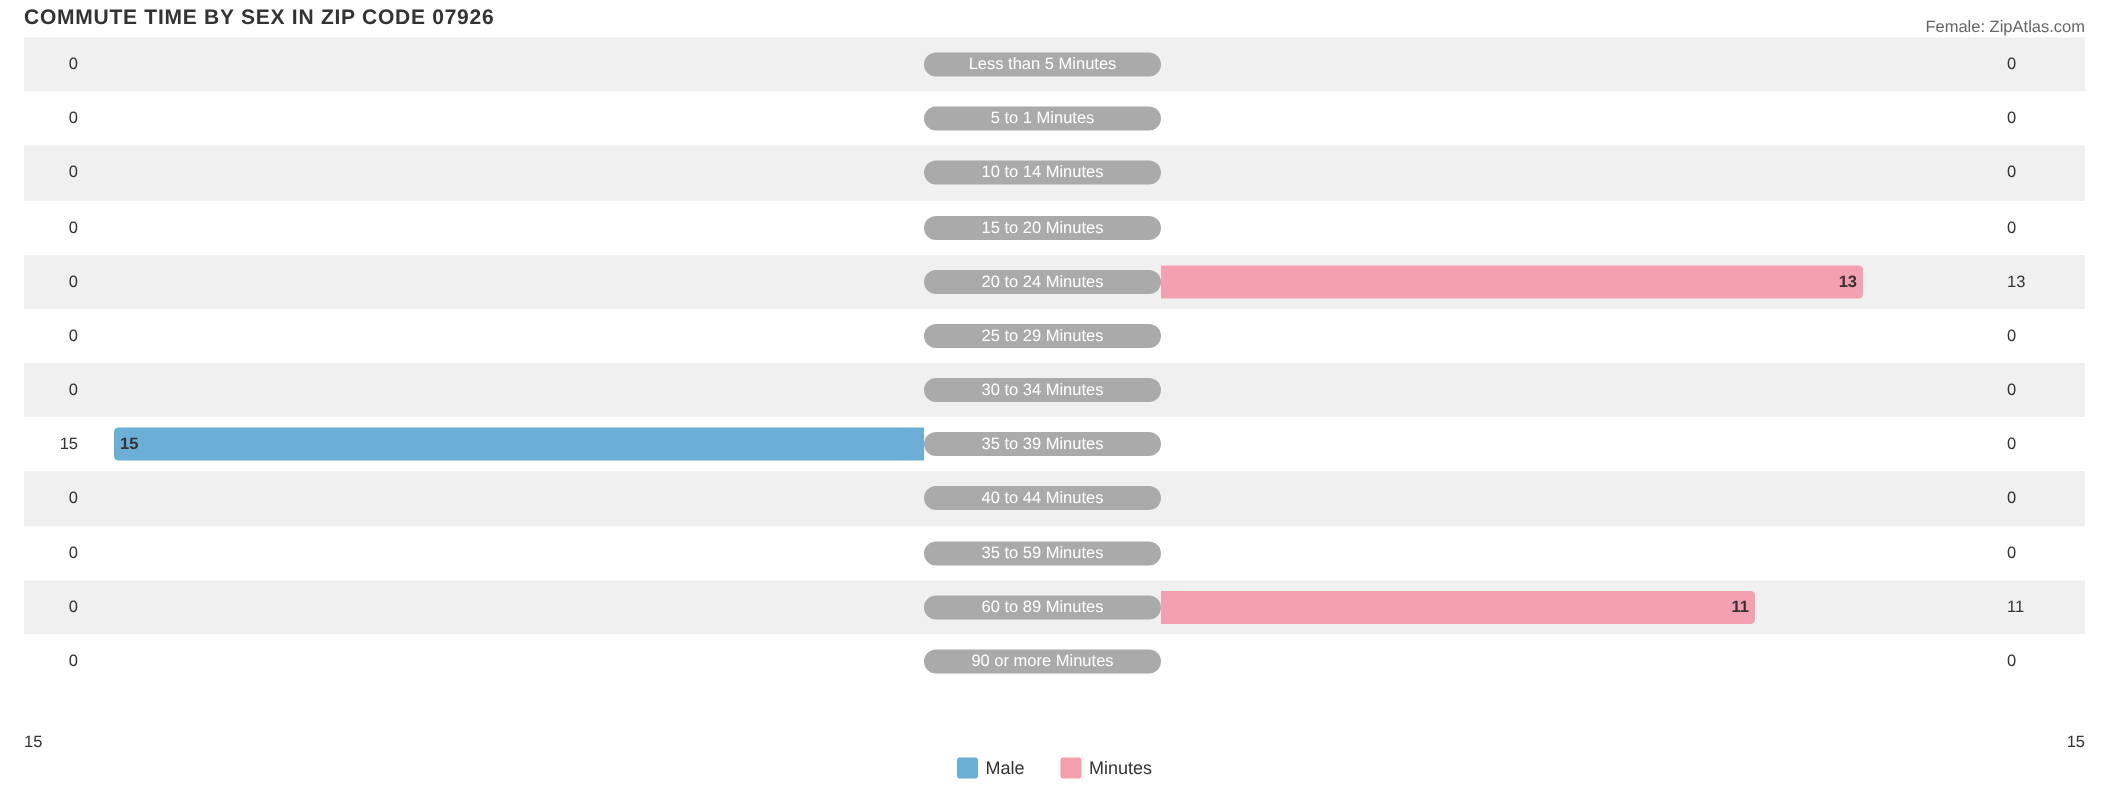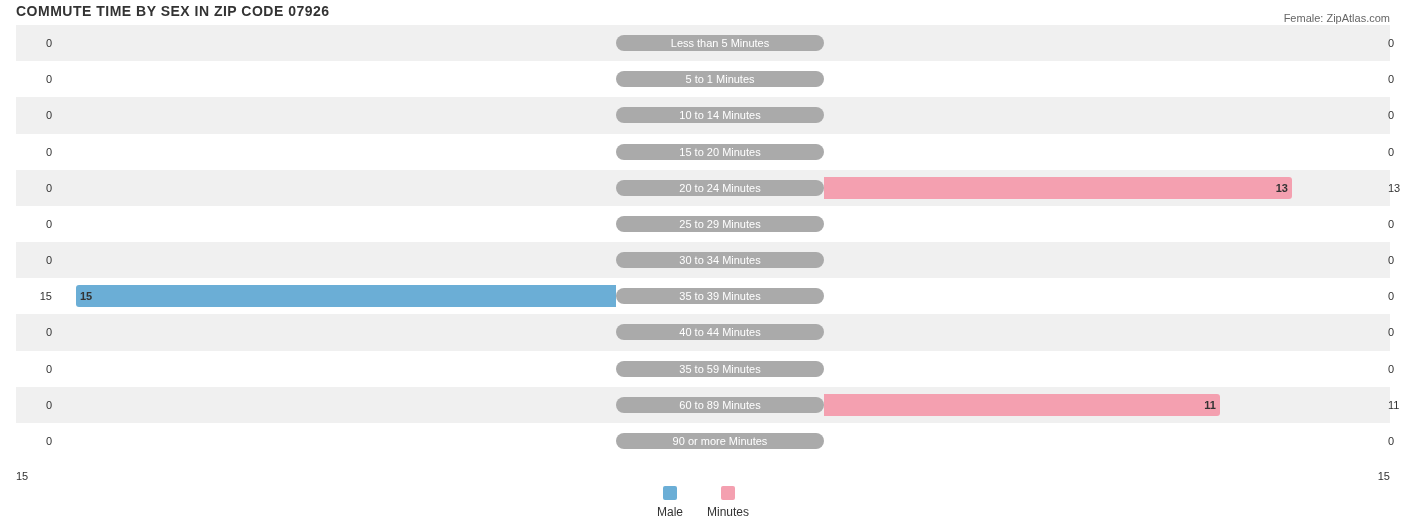--- a/index.html
+++ b/index.html
@@ -63,21 +63,21 @@
     }
     .left-bar-area {
       width: 560px;
       display: flex;
       justify-content: flex-end;
       align-items: center;
       height: 60%;
       flex-shrink: 0;
     }
     .center-label {
-      width: 208px;
+      width: 158px;
       text-align: center;
       font-size: 11px;
       color: #fff;
       background: #aaa;
       border-radius: 10px;
       padding: 2px 8px;
       flex-shrink: 0;
       z-index: 1;
       white-space: nowrap;
     }
@@ -124,23 +124,22 @@
     .legend {
       display: flex;
       justify-content: center;
       gap: 24px;
       margin-top: 4px;
       font-size: 12px;
       color: #333;
     }
     .legend-item {
       display: flex;
-      align-items: center;
+      align-items: flex-start;
       gap: 5px;
-      flex-direction: column;
     }
     .legend-color {
       width: 14px;
       height: 14px;
       border-radius: 2px;
     }
     .bottom-area {
       position: absolute;
       bottom: 4px;
       left: 0;

